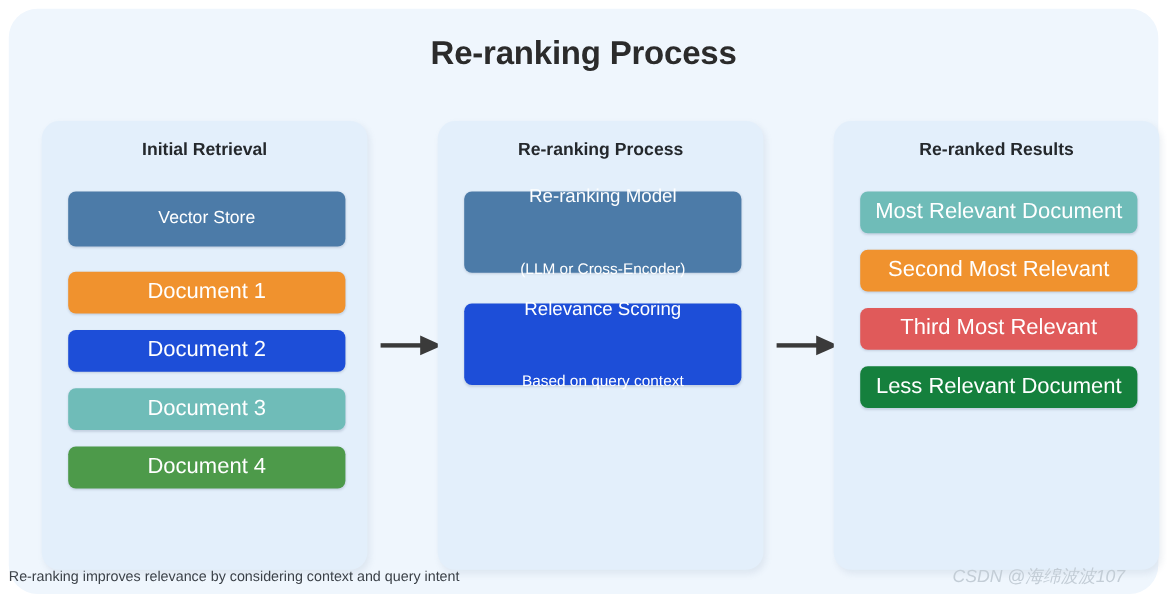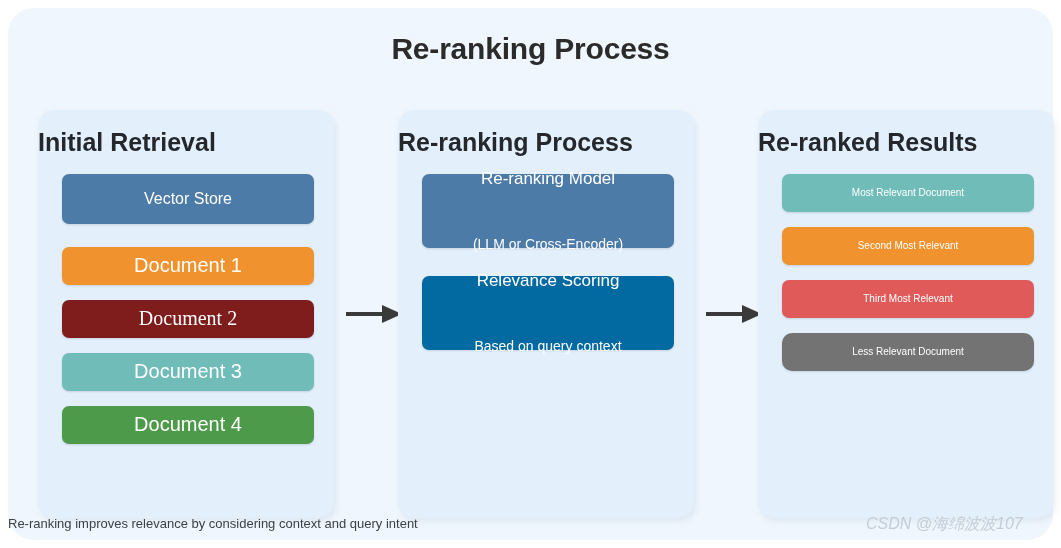--- a/index.html
+++ b/index.html
@@ -55,22 +55,22 @@
   }
   .panel-left   { left: 30px;  width: 296px; }
   .panel-mid    { left: 390px; width: 296px; }
   .panel-right  { left: 750px; width: 296px; }
 
   .panel-title {
     position: absolute;
     top: 18px;
     left: 0;
     width: 100%;
-    text-align: left;
-    font-size: 25px;
+    text-align: center;
+    font-size: 16px;
     font-weight: bold;
     color: #24282c;
   }
 
   .items {
     position: absolute;
     top: 64px;
     left: 24px;
     right: 20px;
   }
@@ -96,21 +96,21 @@
   .box-stage {
     height: 74px;
     margin-bottom: 28px;
     padding: 4px 8px;
     gap: 44px;
   }
   .box-stage .line1 { font-size: 17px; }
   .box-stage .line2 { font-size: 14px; margin-top: 3px; }
 
   
-  .box-result { height: 38px; font-size: 10px; margin-bottom: 15px; }
+  .box-result { height: 38px; font-size: 20px; margin-bottom: 15px; }
 
   
   .arrow {
     position: absolute;
     top: 296px;
     width: 58px;
     height: 22px;
   }
   .arrow-1 { left: 338px; }
   .arrow-2 { left: 698px; }
@@ -162,21 +162,21 @@
 
     <div class="panel panel-left" style="background: rgb(227, 239, 251);">
       <div class="panel-title">Initial Retrieval</div>
       <div class="items">
         <div class="box box-tall" style="background: rgb(76, 123, 168);">
           <span class="line1">Vector Store</span>
         </div>
         <div class="box box-doc" style="background: rgb(240, 146, 46);">
           <span class="line1">Document 1</span>
         </div>
-        <div class="box box-doc" style="background: #7f1d1d; font-family: Liberation Serif, serif;">
+        <div class="box box-doc" style="background: #1d4ed8;">
           <span class="line1">Document 2</span>
         </div>
         <div class="box box-doc" style="background: rgb(111, 188, 184);">
           <span class="line1">Document 3</span>
         </div>
         <div class="box box-doc" style="background: rgb(77, 154, 74);">
           <span class="line1">Document 4</span>
         </div>
       </div>
     </div>
@@ -186,21 +186,21 @@
       <div class="head" style="border-left-color: rgb(58, 58, 58);"></div>
     </div>
 
     <div class="panel panel-mid" style="background: rgb(227, 239, 251);">
       <div class="panel-title">Re-ranking Process</div>
       <div class="items">
         <div class="box box-stage" style="background: rgb(76, 123, 168);">
           <span class="line1">Re-ranking Model</span>
           <span class="line2">(LLM or Cross-Encoder)</span>
         </div>
-        <div class="box box-stage" style="background: #0369a1;">
+        <div class="box box-stage" style="background: #1d4ed8;">
           <span class="line1">Relevance Scoring</span>
           <span class="line2">Based on query context</span>
         </div>
       </div>
     </div>
 
     <div class="arrow arrow-2">
       <div class="shaft" style="background: rgb(58, 58, 58);"></div>
       <div class="head" style="border-left-color: rgb(58, 58, 58);"></div>
     </div>
@@ -210,21 +210,21 @@
       <div class="items">
         <div class="box box-result" style="background: rgb(111, 188, 184);">
           <span class="line1">Most Relevant Document</span>
         </div>
         <div class="box box-result" style="background: rgb(240, 146, 46);">
           <span class="line1">Second Most Relevant</span>
         </div>
         <div class="box box-result" style="background: rgb(224, 90, 90);">
           <span class="line1">Third Most Relevant</span>
         </div>
-        <div class="box box-result" style="background: #737373; border-radius: 10px;">
+        <div class="box box-result" style="background: #15803d;">
           <span class="line1">Less Relevant Document</span>
         </div>
       </div>
     </div>
 
     <div class="caption">Re-ranking improves relevance by considering context and query intent</div>
   </div>
 
   <div class="watermark">CSDN @海绵波波107</div>
 </div>

